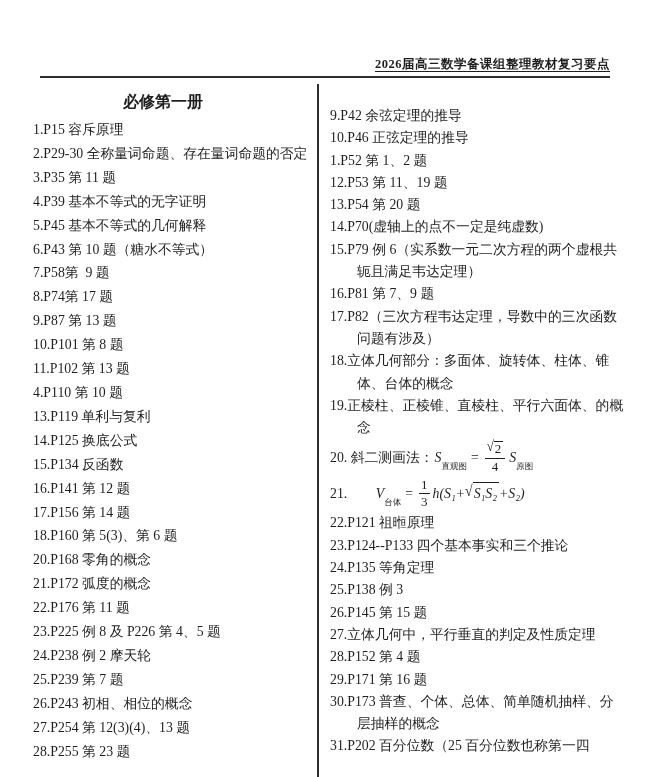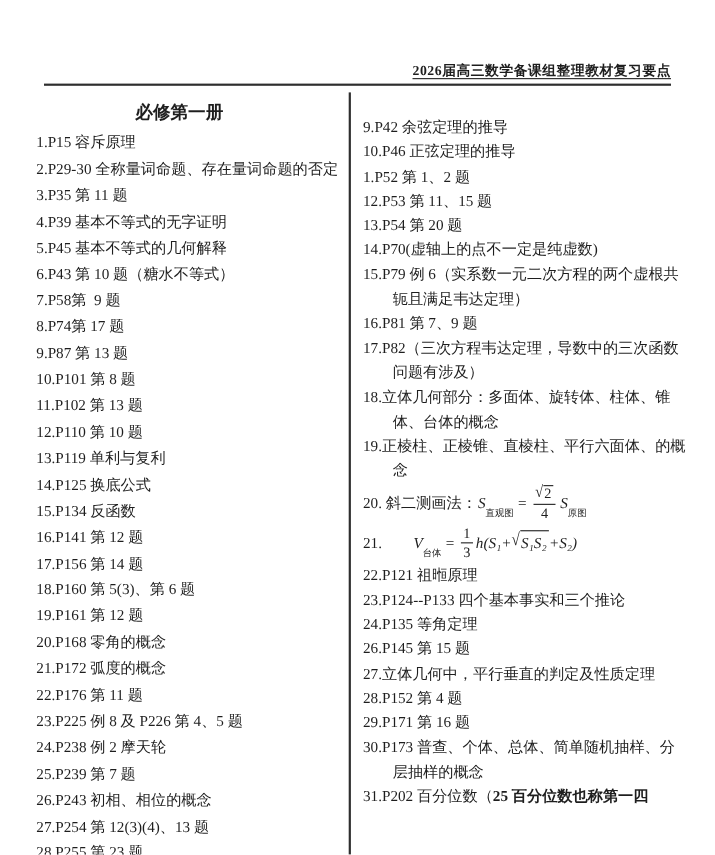--- a/index.html
+++ b/index.html
@@ -37,21 +37,21 @@
   .meq{margin:0 3px;}
   .frac{
     display:inline-flex;flex-direction:column;align-items:center;
     line-height:1.15;font-size:13px;margin:0 3px;
   }
   .frac .num{border-bottom:1.2px solid #1e1e1e;padding:0 2px 1px 2px;display:inline-flex;align-items:flex-start;}
   .frac .den{padding-top:1px;}
   .radical{display:inline-flex;align-items:flex-start;}
   .radical .rsign{font-style:normal;transform:scaleY(1.15);transform-origin:bottom;}
   .radical .rbody{border-top:1.2px solid #1e1e1e;padding:0 2px 0 1px;}
-  .bold-seg{font-weight:bold;}
+  .bold-seg{font-weight:normal;}
 </style>
 </head>
 <body>
 
 <div class="page">
 
   <div class="header-band">
     <span class="header-title">2026届高三数学备课组整理教材复习要点</span>
   </div>
 
@@ -65,44 +65,43 @@
       <p class="item">2.P29-30 全称量词命题、存在量词命题的否定</p>
       <p class="item">3.P35 第 11 题</p>
       <p class="item">4.P39 基本不等式的无字证明</p>
       <p class="item">5.P45 基本不等式的几何解释</p>
       <p class="item">6.P43 第 10 题（糖水不等式）</p>
       <p class="item">7.P58第  9 题</p>
       <p class="item">8.P74第 17 题</p>
       <p class="item">9.P87 第 13 题</p>
       <p class="item">10.P101 第 8 题</p>
       <p class="item">11.P102 第 13 题</p>
-      <p class="item">12.P110 第 10 题</p>
+      <p class="item">4.P110 第 10 题</p>
       <p class="item">13.P119 单利与复利</p>
       <p class="item">14.P125 换底公式</p>
       <p class="item">15.P134 反函数</p>
       <p class="item">16.P141 第 12 题</p>
       <p class="item">17.P156 第 14 题</p>
       <p class="item">18.P160 第 5(3)、第 6 题</p>
-      <p class="item">19.P161 第 12 题</p>
       <p class="item">20.P168 零角的概念</p>
       <p class="item">21.P172 弧度的概念</p>
       <p class="item">22.P176 第 11 题</p>
       <p class="item">23.P225 例 8 及 P226 第 4、5 题</p>
       <p class="item">24.P238 例 2 摩天轮</p>
       <p class="item">25.P239 第 7 题</p>
       <p class="item">26.P243 初相、相位的概念</p>
       <p class="item">27.P254 第 12(3)(4)、13 题</p>
       <p class="item">28.P255 第 23 题</p>
     </div>
 
     <div class="col-right">
       <p class="item">9.P42 余弦定理的推导</p>
       <p class="item">10.P46 正弦定理的推导</p>
       <p class="item">1.P52 第 1、2 题</p>
-      <p class="item">12.P53 第 11、15 题</p>
+      <p class="item">12.P53 第 11、19 题</p>
       <p class="item">13.P54 第 20 题</p>
       <p class="item">14.P70(虚轴上的点不一定是纯虚数)</p>
       <p class="item">15.P79 例 6（实系数一元二次方程的两个虚根共轭且满足韦达定理）</p>
       <p class="item">16.P81 第 7、9 题</p>
       <p class="item">17.P82（三次方程韦达定理，导数中的三次函数问题有涉及）</p>
       <p class="item">18.立体几何部分：多面体、旋转体、柱体、锥体、台体的概念</p>
       <p class="item">19.正棱柱、正棱锥、直棱柱、平行六面体、的概念</p>
 
       <div class="item formula-line">
         <span>20.</span>&nbsp;<span>斜二测画法：</span>
@@ -124,20 +123,21 @@
           <span class="den">3</span>
         </span>
         <i>h(S₁+</i>
         <span class="radical"><span class="rsign">√</span><i class="rbody">S₁S₂</i></span>
         <i>+S₂)</i>
       </div>
 
       <p class="item">22.P121 祖暅原理</p>
       <p class="item">23.P124--P133 四个基本事实和三个推论</p>
       <p class="item">24.P135 等角定理</p>
+      <p class="item">25.P138 例 3</p>
       <p class="item">26.P145 第 15 题</p>
       <p class="item">27.立体几何中，平行垂直的判定及性质定理</p>
       <p class="item">28.P152 第 4 题</p>
       <p class="item">29.P171 第 16 题</p>
       <p class="item">30.P173 普查、个体、总体、简单随机抽样、分层抽样的概念</p>
       <p class="item"><span>31.P202 百分位数（</span><span class="bold-seg">25 百分位数也称第一四</span></p>
     </div>
 
   </div>
 </div>

